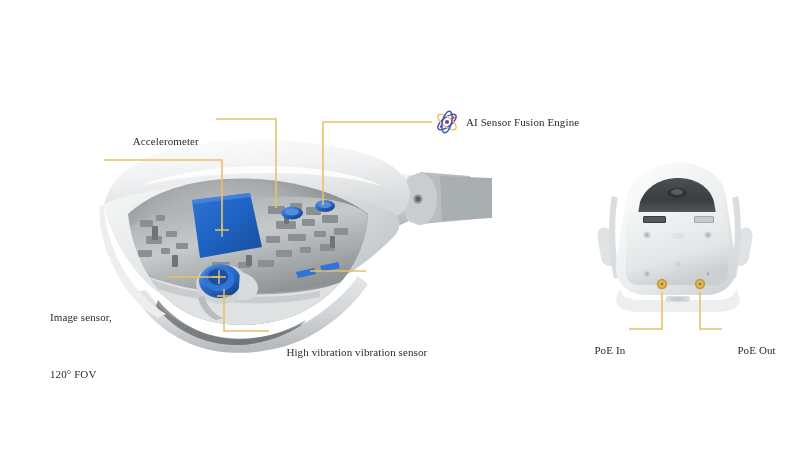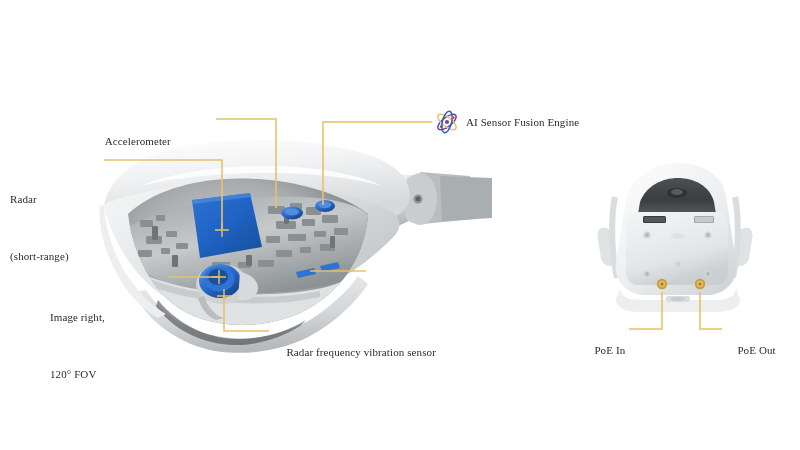--- a/index.html
+++ b/index.html
@@ -284,53 +284,49 @@
       <path d="M722 329 L700 329 L700 292"></path>
     </g>
 
     <g stroke="#e9c16a" stroke-width="1.4">
       <path d="M215 230 L229 230 M222 223 L222 237"></path>
       <path d="M212 277 L226 277 M219 270 L219 284"></path>
       <path d="M217 296 L231 296 M224 289 L224 303"></path>
     </g>
   </svg>
 
-  <div class="callout-label two-line" style="left:94px; top:113px;">
+  <div class="callout-label two-line" style="left:122px; top:113px;">
     <span>Accelerometer</span>
   </div>
 
-  <div class="callout-label two-line" style="left:10px; top:152px;">
-    <div>Radar</div>
-    <div>(short-range)</div>
-  </div>
 
   <div class="ai-label-wrap" style="left:434px; top:109px;">
     <span class="ai-icon">
       <svg viewBox="0 0 26 26" width="26" height="26" aria-hidden="true">
         <g fill="none" stroke-width="1.5">
           <ellipse cx="13" cy="13" rx="11" ry="4.6" transform="rotate(-38 13 13)" stroke="#7b3fa0"></ellipse>
           <ellipse cx="13" cy="13" rx="11" ry="4.6" transform="rotate(38 13 13)" stroke="#e9c16a"></ellipse>
           <ellipse cx="13" cy="13" rx="11" ry="4.6" transform="rotate(-76 13 13)" stroke="#1f63c4"></ellipse>
         </g>
         <circle cx="13" cy="13" r="2.1" fill="#7b3fa0"></circle>
         <circle cx="19.4" cy="8.6" r="1.3" fill="#d44a3a"></circle>
         <circle cx="7.2" cy="17.6" r="1.3" fill="#1f63c4"></circle>
       </svg>
     </span>
     <span class="callout-label" style="position:static;">AI Sensor Fusion Engine</span>
   </div>
 
 
   <div class="callout-label two-line" style="left:50px; top:270px;">
-    <div>Image right,</div>
+    <div>Image sensor,</div>
     <div>120° FOV</div>
   </div>
 
   <div class="callout-label" style="left:275px; top:325px;">
-    <span>Radar frequency vibration sensor</span>
+    <span>High vibration vibration sensor</span>
   </div>
 
   <div class="callout-label" style="left:583px; top:323px;">
     <span>PoE In</span>
   </div>
 
   <div class="callout-label" style="left:726px; top:323px;">
     <span>PoE Out</span>
   </div>
 

